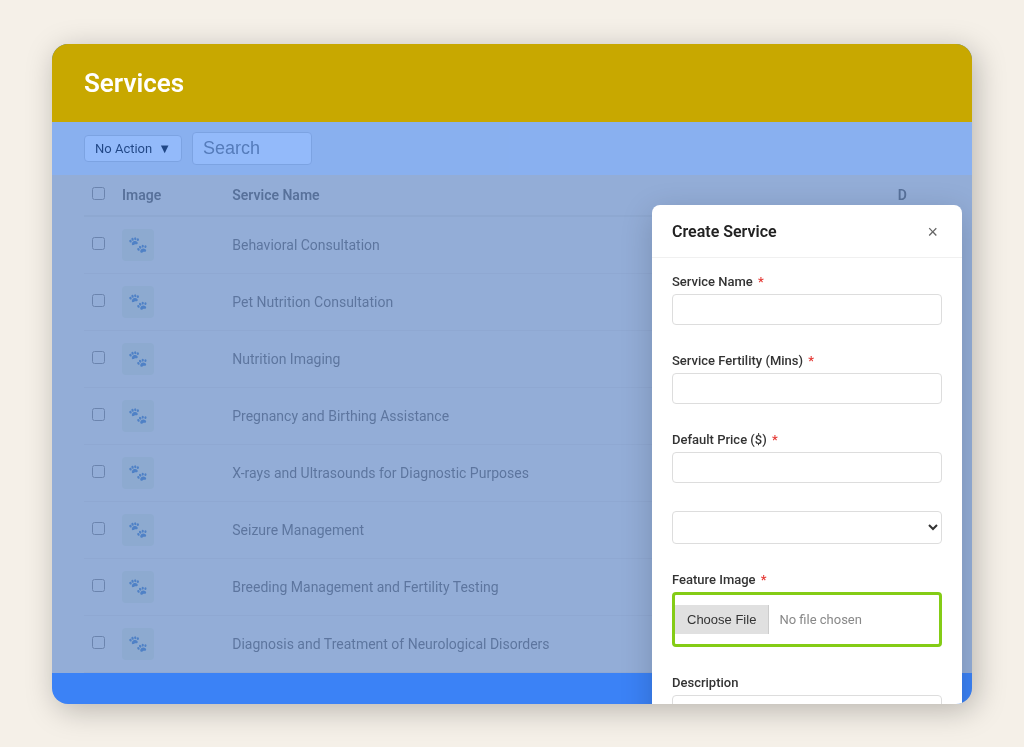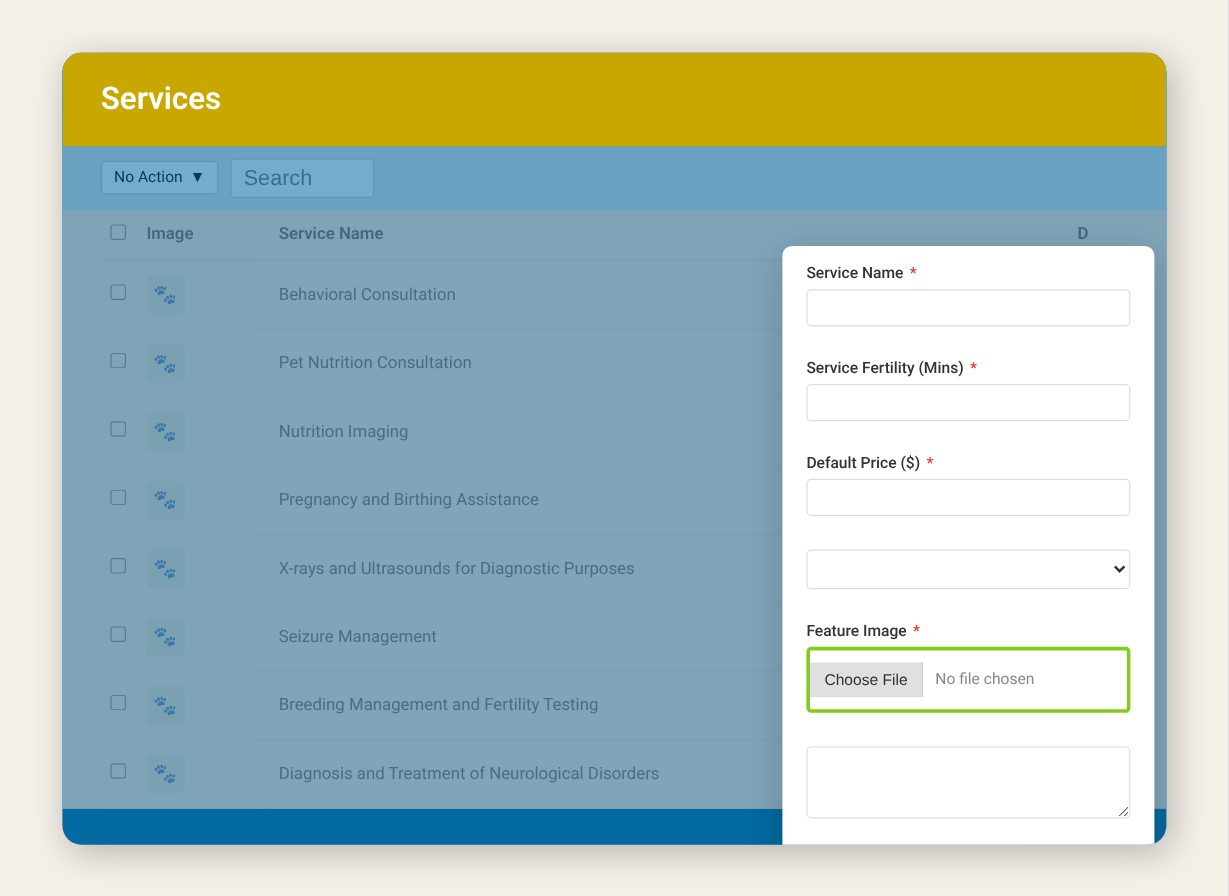--- a/index.html
+++ b/index.html
@@ -9,21 +9,21 @@
       display: flex;
       justify-content: center;
       align-items: center;
       min-height: 100vh;
       font-family: -apple-system, BlinkMacSystemFont, 'Segoe UI', Roboto, sans-serif;
     }
 
     .device-frame {
       width: 920px;
       min-height: 660px;
-      background: #0369a1;
+      background: #3b82f6;
       border-radius: 16px;
       overflow: hidden;
       box-shadow: 4px 6px 30px rgba(0,0,0,0.25);
       position: relative;
     }
 
     
     .page-header {
       background: #c8a800;
       padding: 24px 32px;
@@ -392,20 +392,24 @@
       <td>Diagnosis and Treatment of Neurological Disorders</td>
       <td>S</td>
     </tr>
           </tbody>
       </table>
     </div>
 
     <div class="overlay"></div>
 
     <div class="modal">
+      <div class="modal-header">
+        <span class="modal-title">Create Service</span>
+        <button class="modal-close">×</button>
+      </div>
       <div class="modal-body">
 
         <div class="form-group">
           <label class="form-label">
             <span>Service Name</span><span class="required-star"> *</span>
           </label>
           <input class="form-input" type="text" style="">
         </div>
 
         <div class="form-group">
@@ -437,20 +441,21 @@
           <label class="form-label">
             <span>Feature Image</span><span class="required-star"> *</span>
           </label>
           <div class="file-input-wrapper">
             <button class="file-choose-btn">Choose File</button>
             <span class="file-chosen-text">No file chosen</span>
           </div>
         </div>
 
         <div class="form-group">
+          <label class="form-label">Description</label>
           <textarea class="form-textarea" style=""></textarea>
         </div>
 
         <div class="status-row">
           <span class="status-label">Status</span>
           <label class="toggle">
             <input type="checkbox" checked="" style="">
             <span class="toggle-slider"></span>
           </label>
         </div>

